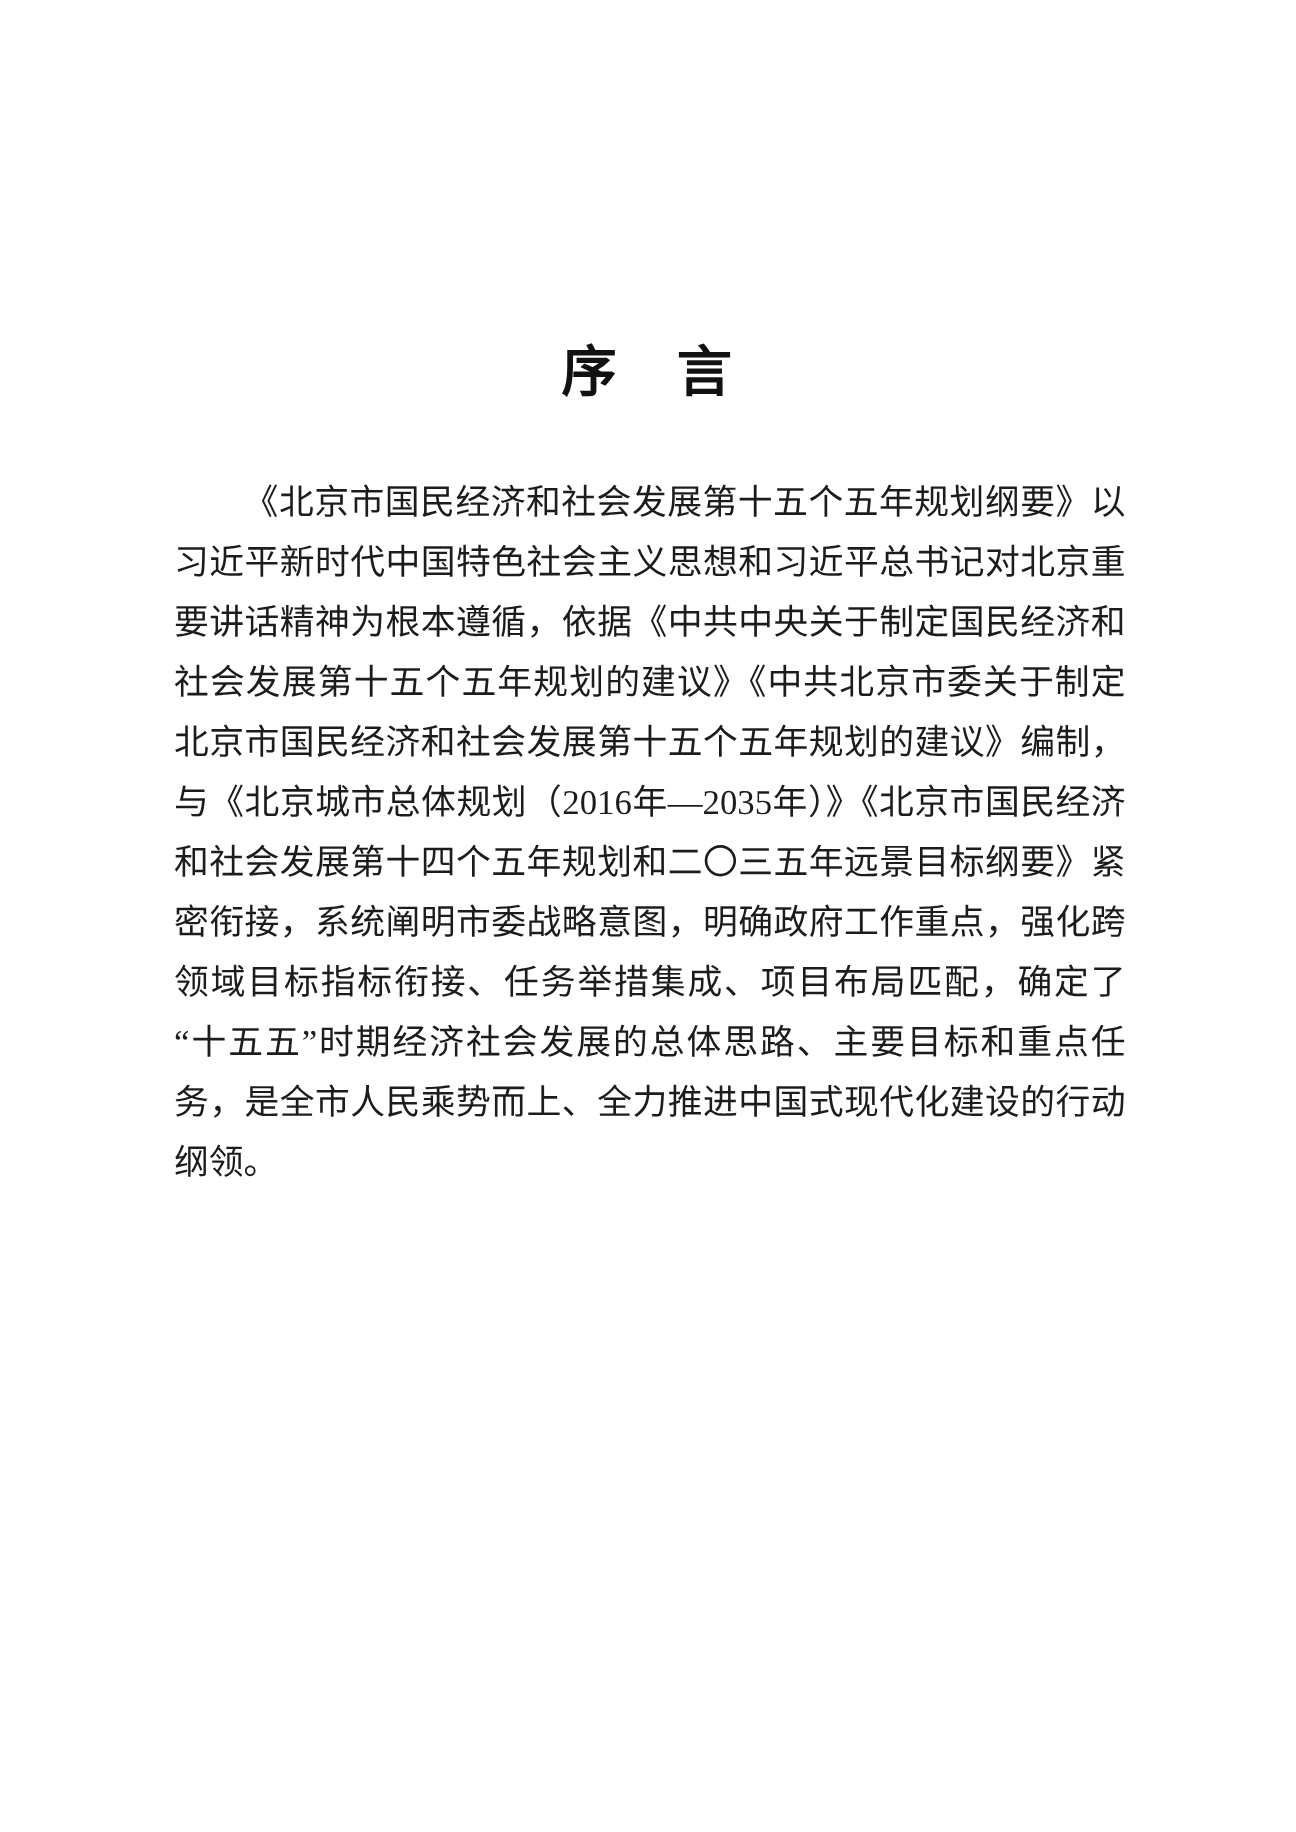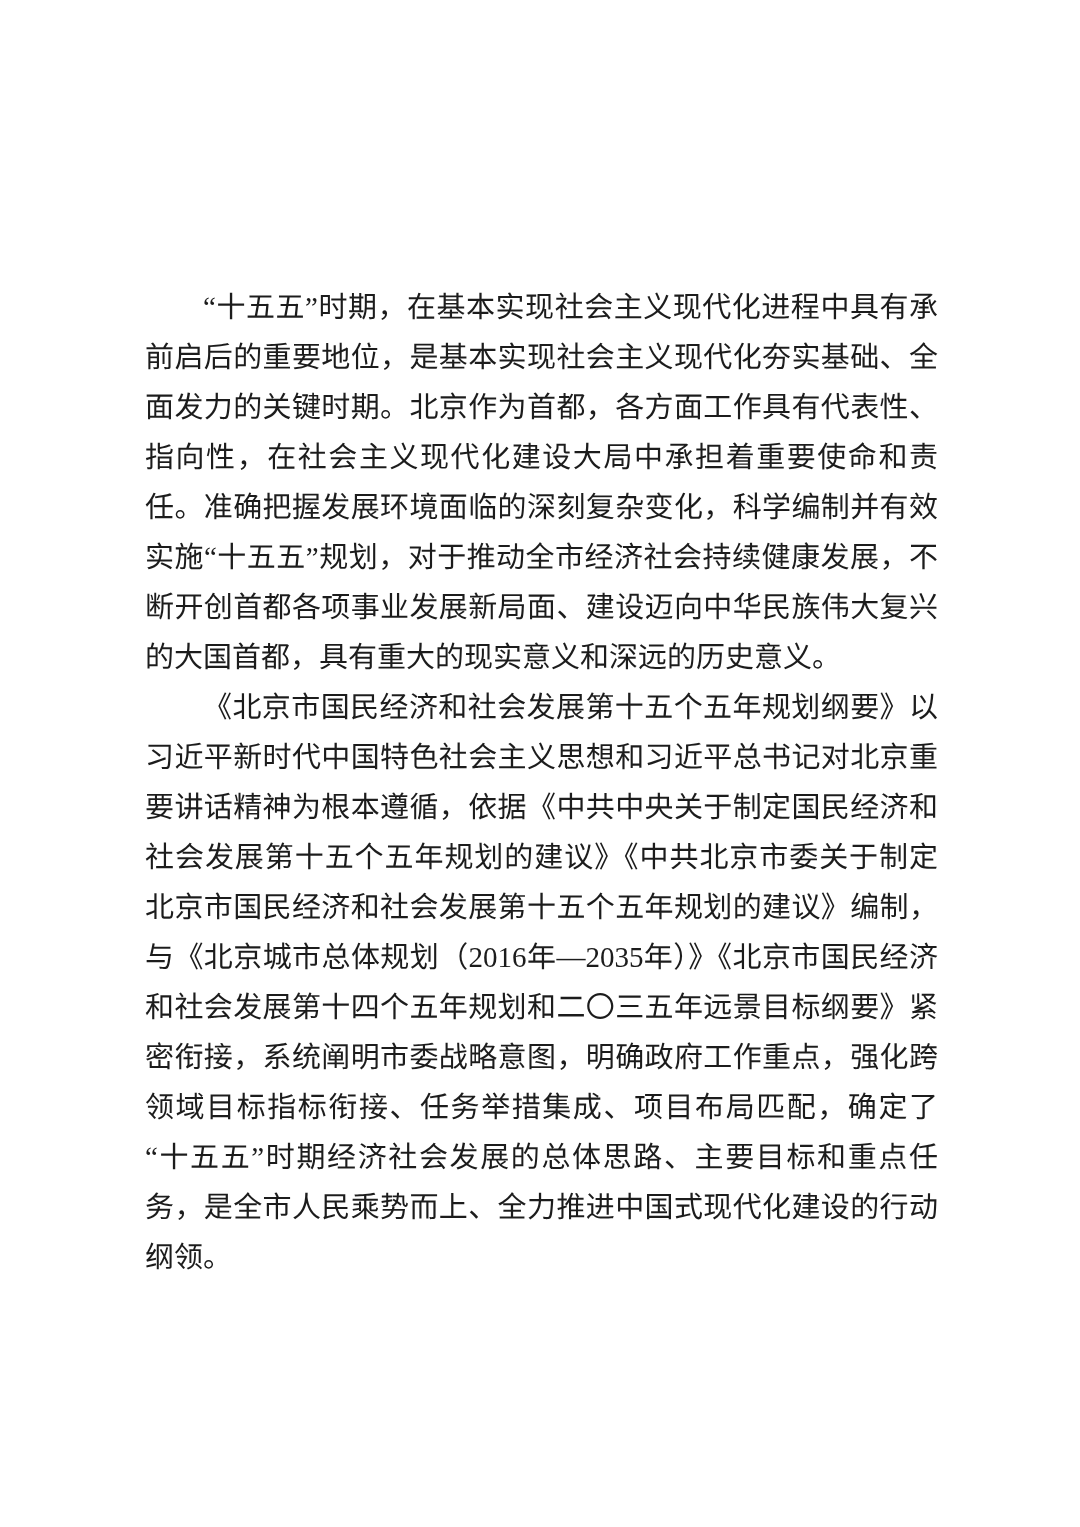--- a/index.html
+++ b/index.html
@@ -41,17 +41,17 @@
     text-justify: inter-character;
     text-indent: 2em;
     word-break: break-all;
     font-family: "Liberation Serif", "DejaVu Serif", serif;
   }
 </style>
 </head>
 <body>
 
 <div class="doc-page">
+  <h1 class="doc-title">序　言</h1>
   <div class="doc-body">
-    <p class="doc-para">“十五五”时期，在基本实现社会主义现代化进程中具有承前启后的重要地位，是基本实现社会主义现代化夯实基础、全面发力的关键时期。北京作为首都，各方面工作具有代表性、指向性，在社会主义现代化建设大局中承担着重要使命和责任。准确把握发展环境面临的深刻复杂变化，科学编制并有效实施“十五五”规划，对于推动全市经济社会持续健康发展，不断开创首都各项事业发展新局面、建设迈向中华民族伟大复兴的大国首都，具有重大的现实意义和深远的历史意义。</p>
     <p class="doc-para">《北京市国民经济和社会发展第十五个五年规划纲要》以习近平新时代中国特色社会主义思想和习近平总书记对北京重要讲话精神为根本遵循，依据《中共中央关于制定国民经济和社会发展第十五个五年规划的建议》《中共北京市委关于制定北京市国民经济和社会发展第十五个五年规划的建议》编制，与《北京城市总体规划（2016年—2035年）》《北京市国民经济和社会发展第十四个五年规划和二〇三五年远景目标纲要》紧密衔接，系统阐明市委战略意图，明确政府工作重点，强化跨领域目标指标衔接、任务举措集成、项目布局匹配，确定了“十五五”时期经济社会发展的总体思路、主要目标和重点任务，是全市人民乘势而上、全力推进中国式现代化建设的行动纲领。</p>
   </div>
 </div>
 
 </body></html>

